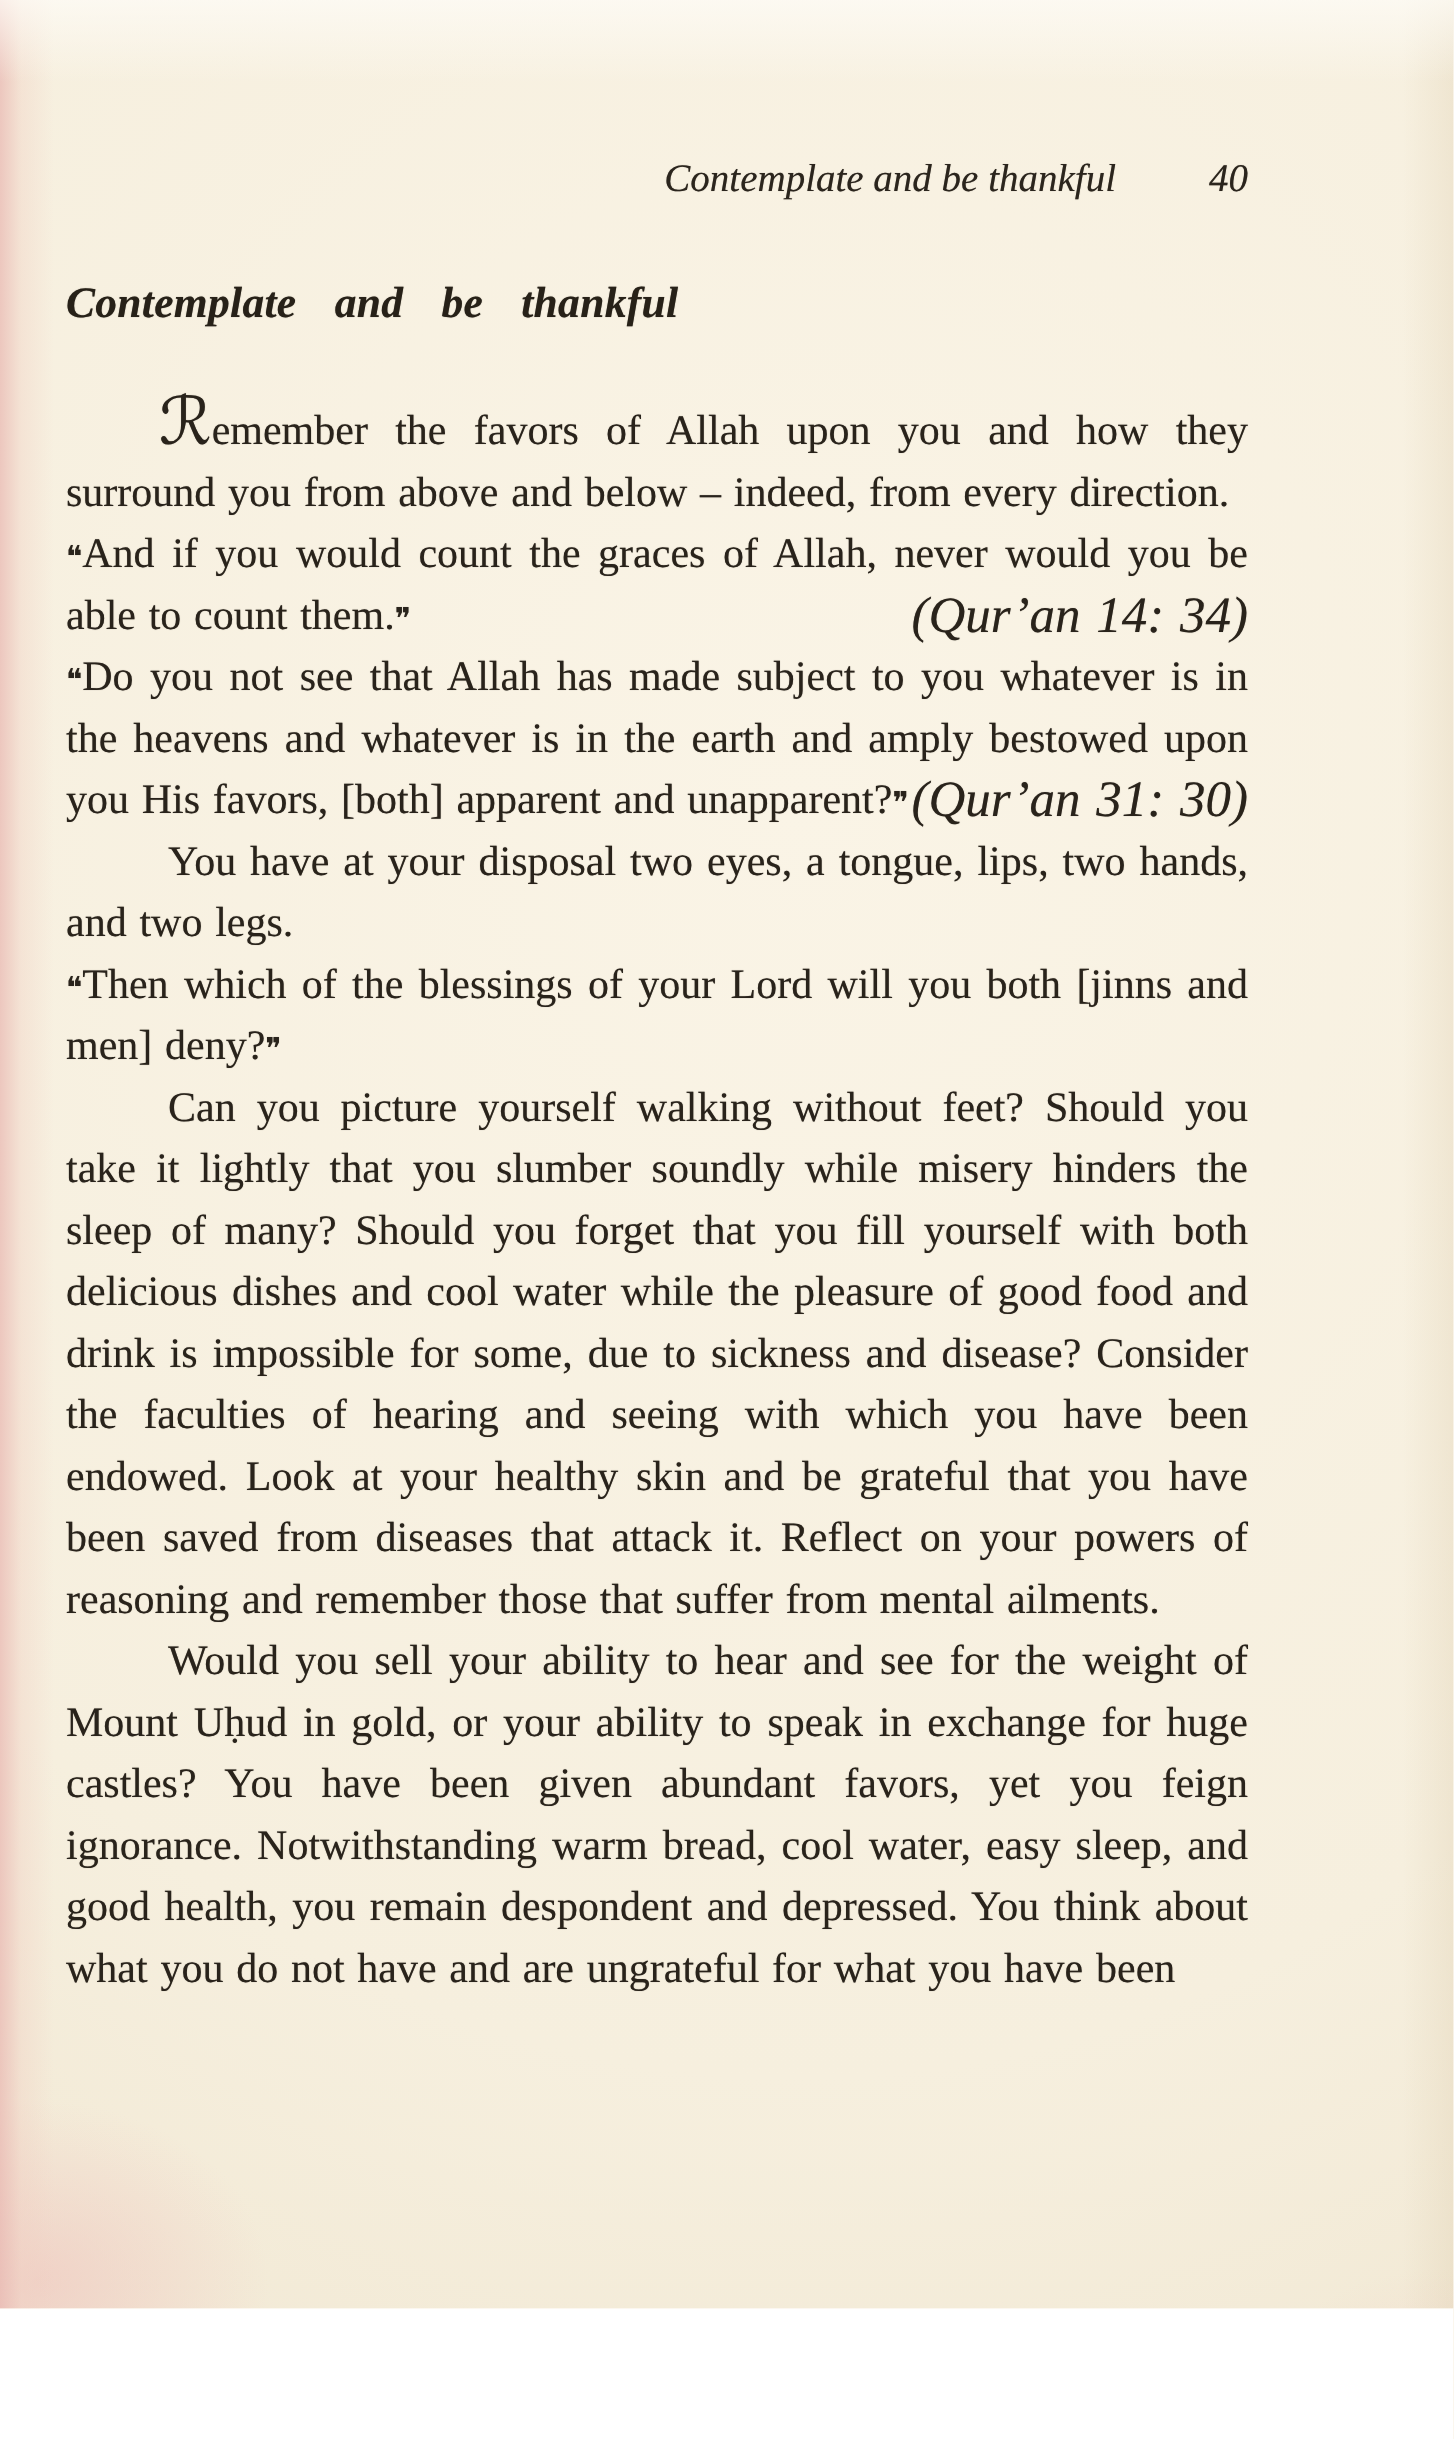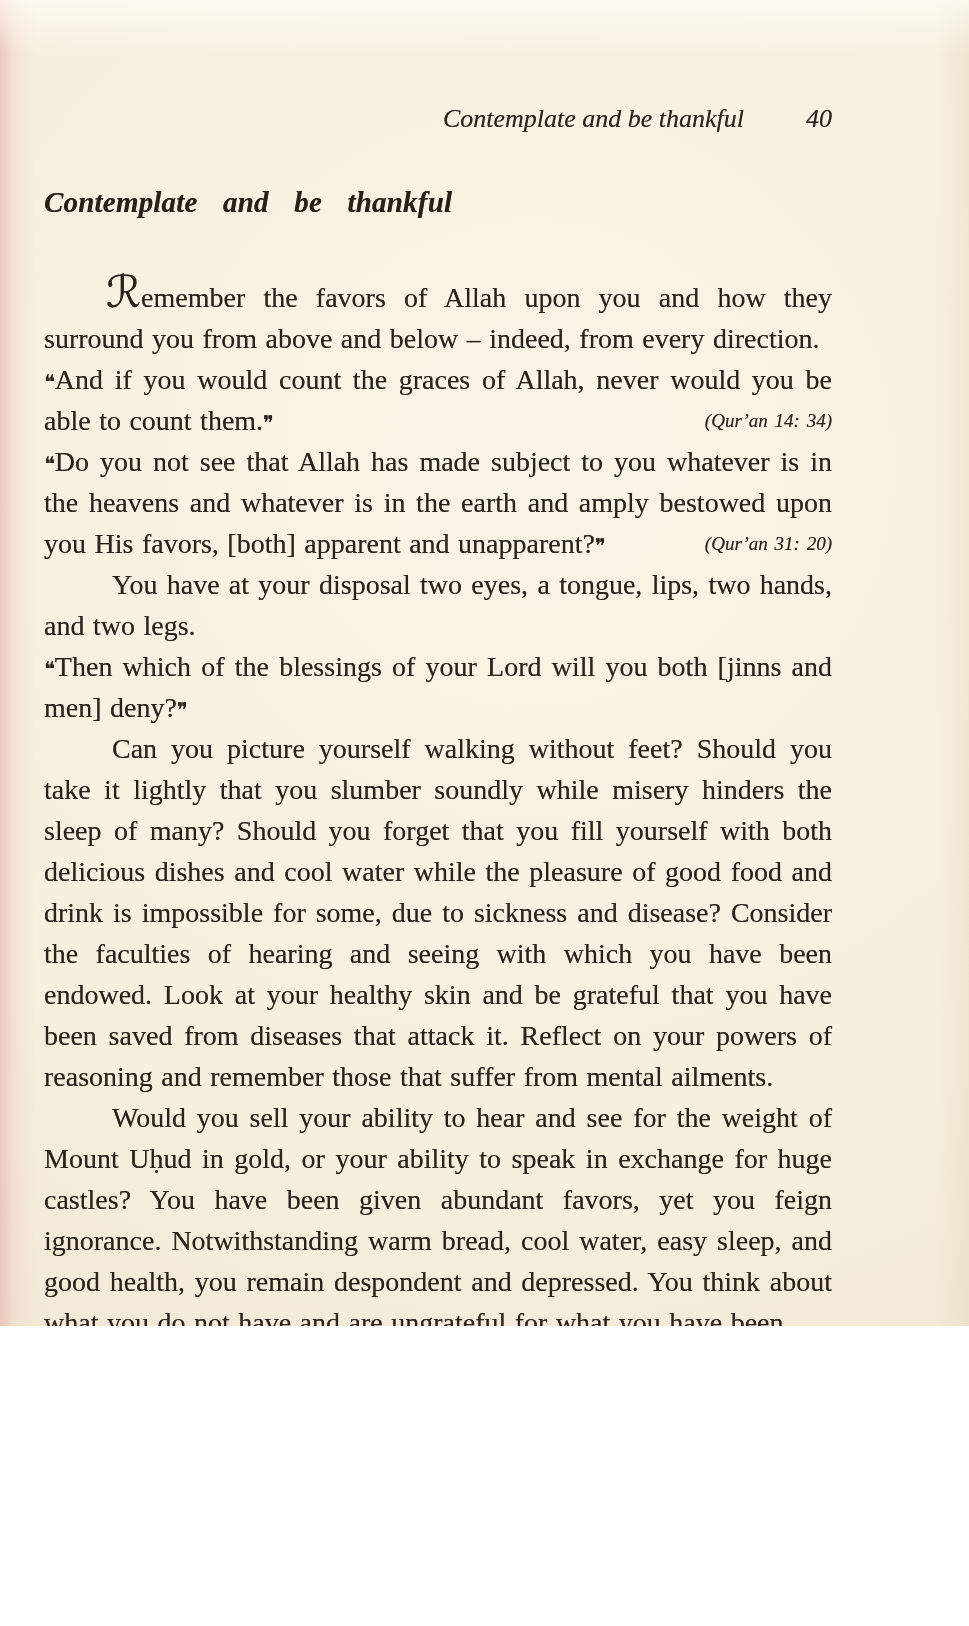--- a/index.html
+++ b/index.html
@@ -1,18 +1,18 @@
 <!DOCTYPE html>
 <html><head>
 <meta charset="utf-8">
 <style>
   html,body{margin:0;padding:0;background:#ffffff;}
   .page{
     position:relative;
-    width:969px;height:1326px;
+    width:969px;height:1539px;
     margin:0 auto;
     overflow:hidden;
     color:#29231b;
     background-color:#f6efdd;
     background-image:
       linear-gradient(to bottom, rgba(254,252,247,0.75) 0px, rgba(254,252,247,0) 55px),
       linear-gradient(to right, rgba(233,185,179,0.75) 0px, rgba(240,206,194,0.38) 14px, rgba(246,238,222,0) 36px),
       radial-gradient(220px 170px at 25px 1520px, rgba(238,190,186,0.55), rgba(238,190,186,0) 70%),
       radial-gradient(190px 140px at 965px 1610px, rgba(240,204,194,0.40), rgba(240,204,194,0) 70%),
       linear-gradient(to left, rgba(219,202,170,0.28) 0px, rgba(246,238,222,0) 34px),
@@ -28,21 +28,21 @@
     font-style:italic;font-size:26px;color:#2b251d;
     text-shadow:0 0 0.5px rgba(43,37,29,0.55);
   }
   .chapter-heading{
     position:absolute;top:186px;left:0;margin:0;
     font-size:29px;font-weight:bold;font-style:italic;
     word-spacing:18px;letter-spacing:0.2px;color:#272118;
     text-shadow:0 0 0.6px rgba(39,33,24,0.6);
   }
   .body-text{
-    position:absolute;top:277px;left:0;width:100%;
+    position:absolute;top:267px;left:0;width:100%;
     font-size:28px;line-height:41px;text-align:justify;
     color:#29231b;
     text-shadow:0 0 0.55px rgba(41,35,27,0.55);
     word-spacing:1.5px;
   }
   .para{margin:0;padding:0;}
   .para.indent{text-indent:68px;}
   .para.opening{text-indent:62px;}
   .dropcap{
     font-family:"DejaVu Serif","DejaVu Sans",serif;
@@ -52,21 +52,21 @@
   }
   .orn{
     font-family:"DejaVu Sans","Liberation Sans",sans-serif;
     font-size:0.72em;
     vertical-align:baseline;
     line-height:0;
   }
   .cite{
     float:right;
     font-style:italic;
-    font-size:19px;
+    font-size:34px;
     word-spacing:2px;
   }
   .artifact{
     position:absolute;
     left:688px;top:1554px;
     width:27px;height:6px;
     background:#4ab5ad;
     border-radius:3px;
     transform:rotate(-6deg);
     opacity:0.85;
@@ -85,21 +85,21 @@
 
     <h1 class="chapter-heading">Contemplate and be thankful</h1>
 
     <main class="body-text">
 
       <p class="para opening"><span class="dropcap">ℛ</span><span>emember the favors of Allah upon you and how they surround you from above and below – indeed, from every direction.</span></p>
 
       <p class="para quote"><span class="orn">❝</span><span>And if you would count the graces of Allah, never would you be able to count them.</span><span class="orn">❞</span><span class="cite">(Qur’an 14: 34)</span></p>
 
 
-      <p class="para quote"><span class="orn">❝</span><span>Do you not see that Allah has made subject to you whatever is in the heavens and whatever is in the earth and amply bestowed upon you His favors, [both] apparent and unapparent?</span><span class="orn">❞</span><span class="cite">(Qur’an 31: 20)</span></p>
+      <p class="para quote"><span class="orn">❝</span><span>Do you not see that Allah has made subject to you whatever is in the heavens and whatever is in the earth and amply bestowed upon you His favors, [both] apparent and unapparent?</span><span class="orn">❞</span><span class="cite">(Qur’an 31: 30)</span></p>
 
       <p class="para indent"><span>You have at your disposal two eyes, a tongue, lips, two hands, and two legs.</span></p>
 
       <p class="para quote"><span class="orn">❝</span><span>Then which of the blessings of your Lord will you both [jinns and men] deny?</span><span class="orn">❞</span></p>
 
       <p class="para indent"><span>Can you picture yourself walking without feet? Should you take it lightly that you slumber soundly while misery hinders the sleep of many? Should you forget that you fill yourself with both delicious dishes and cool water while the pleasure of good food and drink is impossible for some, due to sickness and disease? Consider the faculties of hearing and seeing with which you have been endowed. Look at your healthy skin and be grateful that you have been saved from diseases that attack it. Reflect on your powers of reasoning and remember those that suffer from mental ailments.</span></p>
 
       <p class="para indent"><span>Would you sell your ability to hear and see for the weight of Mount Uḥud in gold, or your ability to speak in exchange for huge castles? You have been given abundant favors, yet you feign ignorance. Notwithstanding warm bread, cool water, easy sleep, and good health, you remain despondent and depressed. You think about what you do not have and are ungrateful for what you have been</span></p>
 
     </main>

